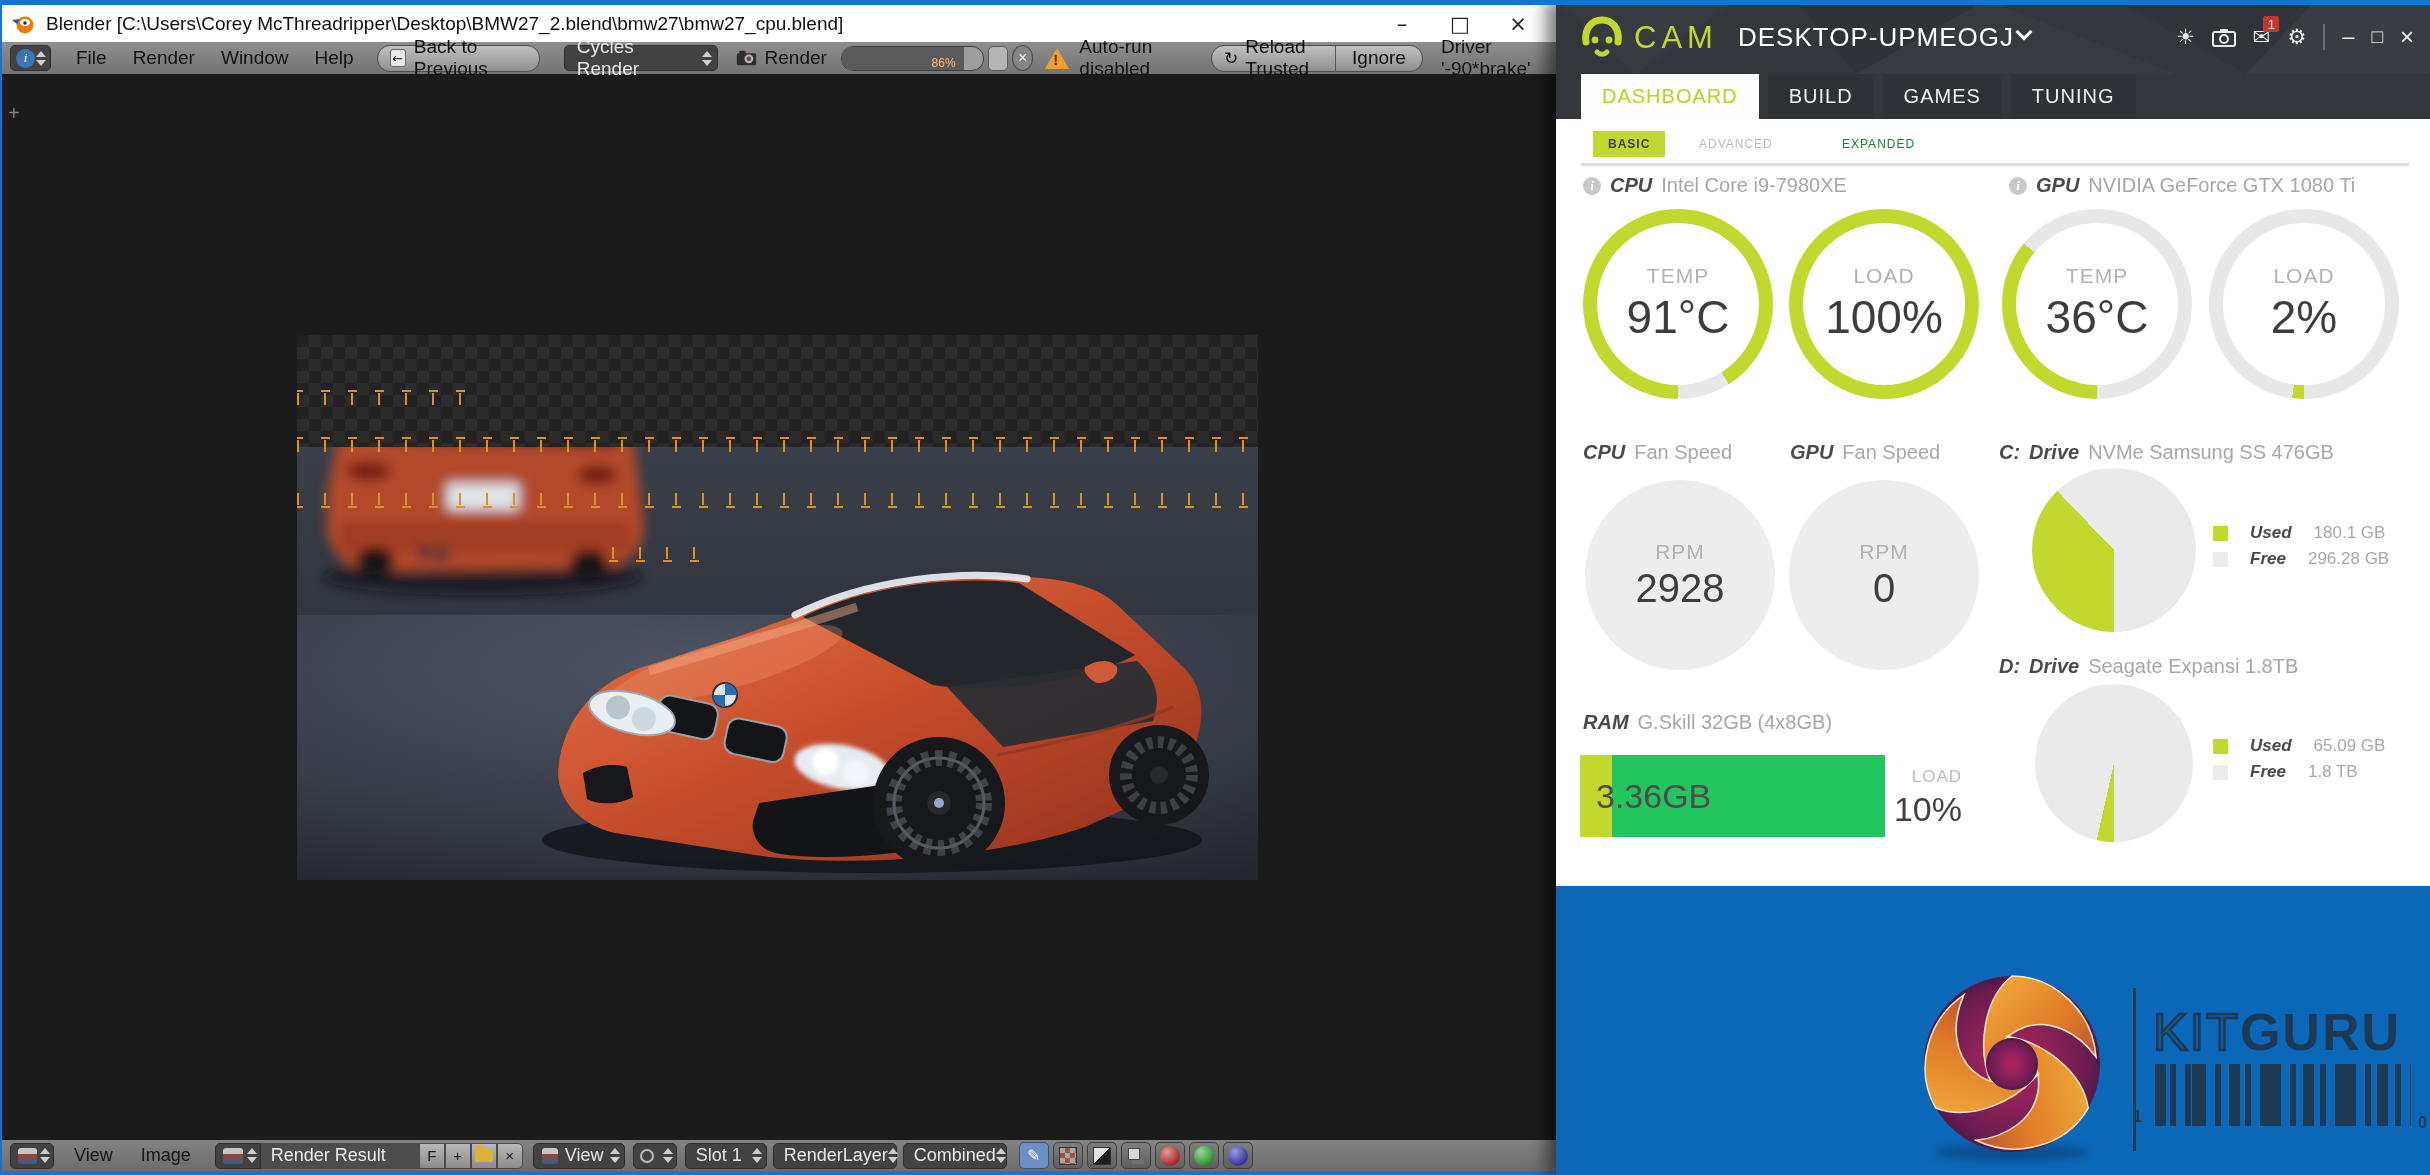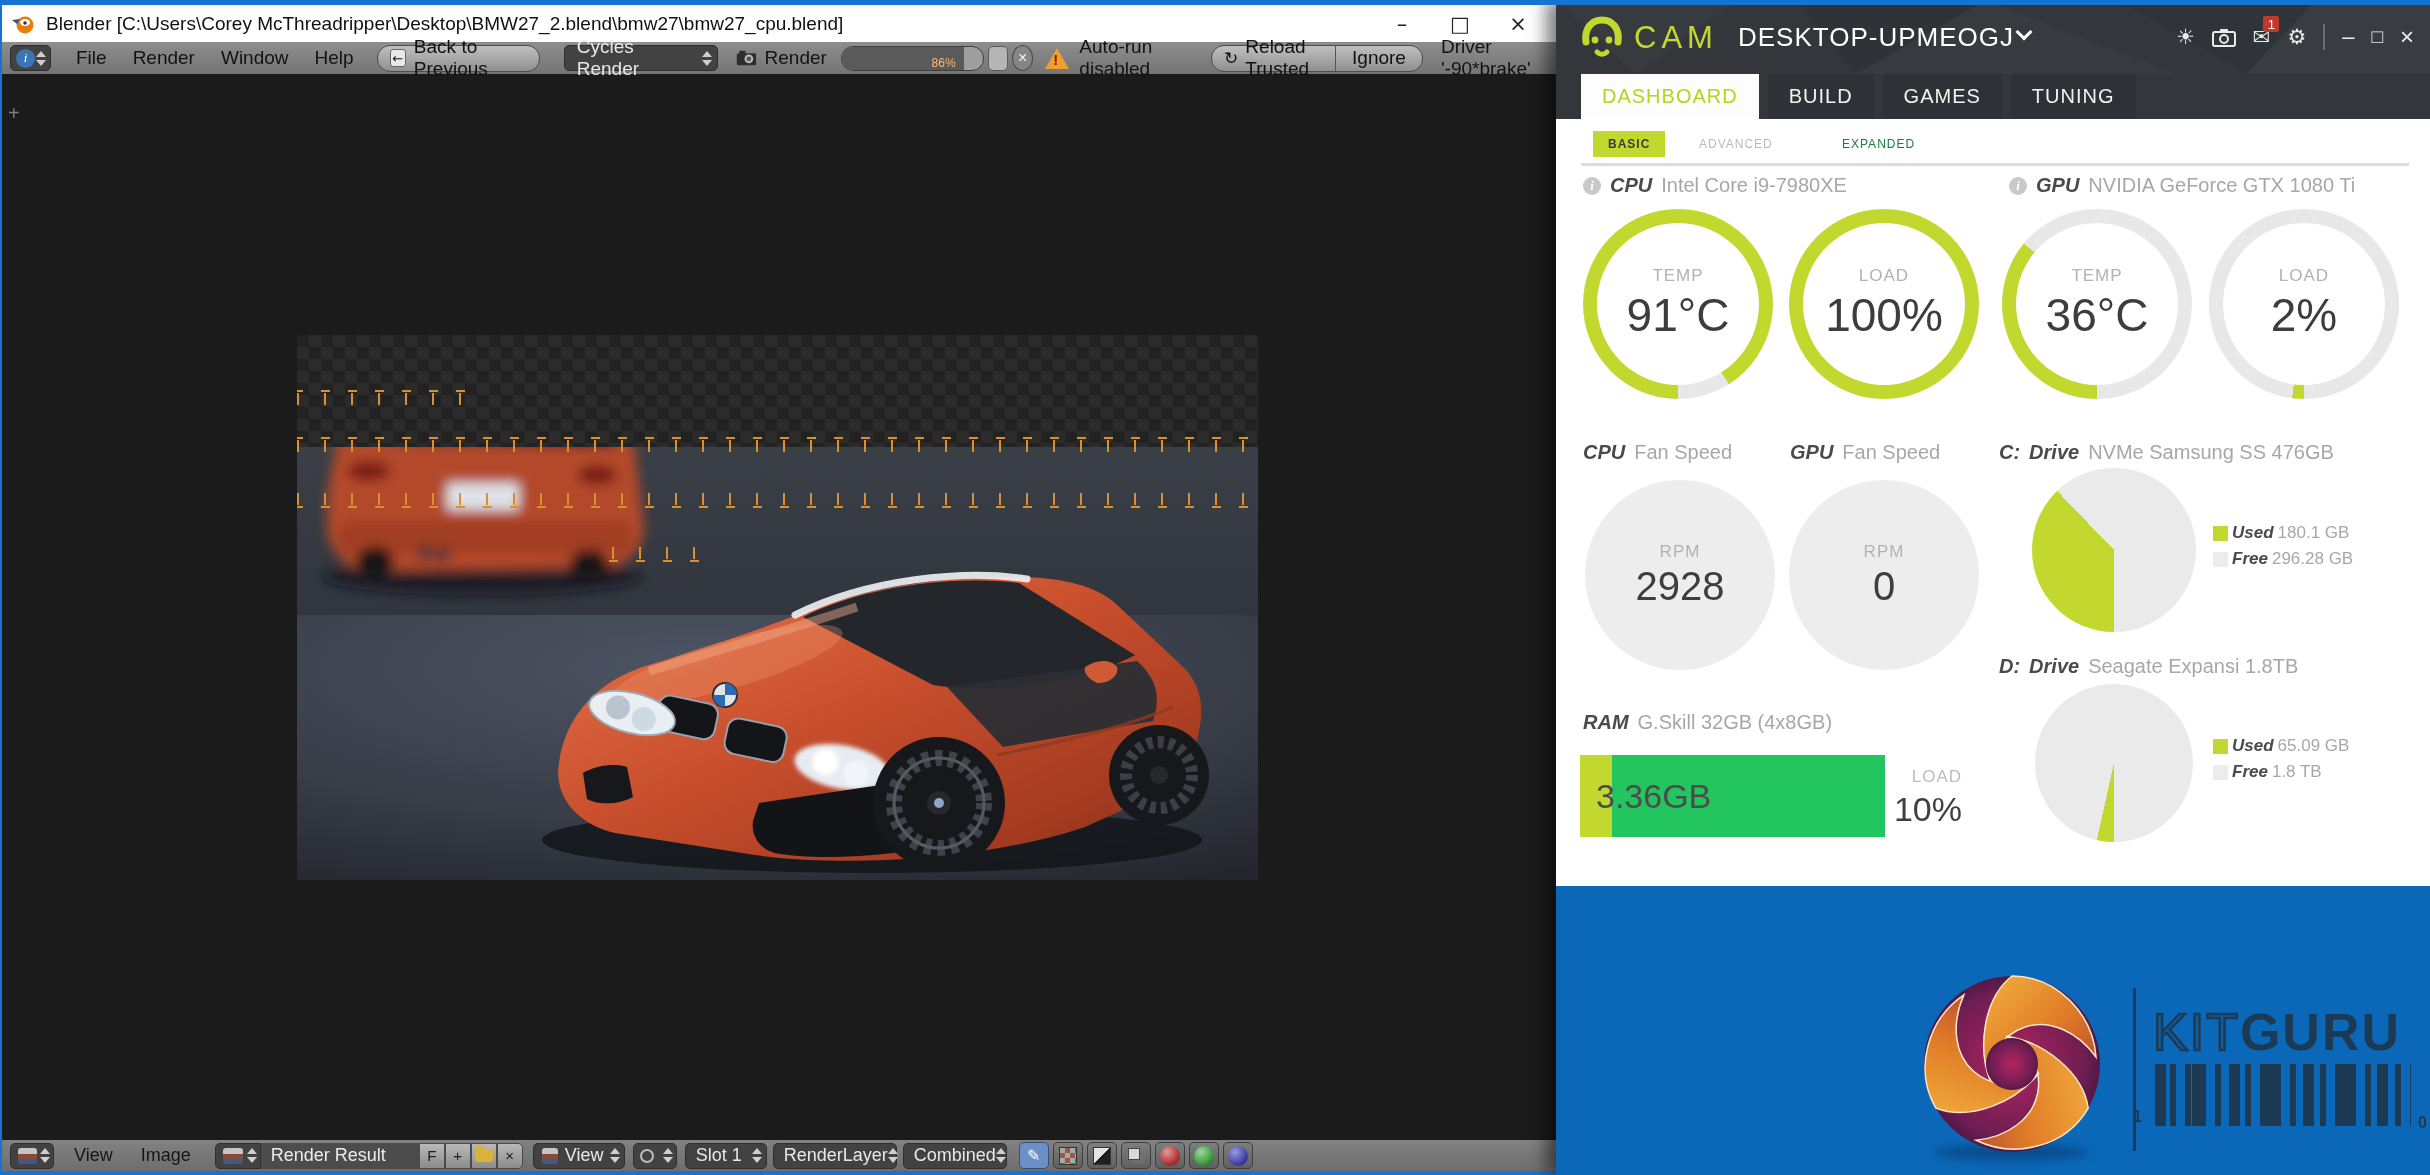--- a/index.html
+++ b/index.html
@@ -120,27 +120,27 @@
   .gray-label { color:#a7a7a7; }
   .bold-label { color:#4a4a4a; font-weight:bold;font-style:italic; }
   .hw-row { position:absolute; display:flex; align-items:center; gap:9px; font-size:20px; }
   .info-dot { width:18px; height:18px; border-radius:50%; background:#c9c9c9; color:#fff;
               font-size:13px; font-weight:bold; display:flex; align-items:center; justify-content:center;
               font-family:"Liberation Serif",serif; font-style:italic; }
   .ring { position:absolute; width:190px; height:190px; border-radius:50%; }
   .ring .inner { position:absolute; left:14px; top:14px; width:162px; height:162px;
                  border-radius:50%; background:#fff; display:flex; flex-direction:column;
                  align-items:center; justify-content:center; }
-  .dial-label { font-size:17px; color:#b2b2b2; letter-spacing:1px; }
+  .dial-label { font-size:21px; color:#b2b2b2; letter-spacing:1px; }
   .dial-value { font-size:46px; color:#3d3d3d; margin-top:2px; }
   .fan-circle { position:absolute; width:190px; height:190px; border-radius:50%; background:#ededed;
                 display:flex; flex-direction:column; align-items:center; justify-content:center; }
   .fan-value { font-size:40px; color:#3e3e3e; font-weight:500; margin-top:2px; }
   .pie { position:absolute; border-radius:50%; }
-  .legend-row { position:absolute; display:flex; align-items:center; gap:4px; font-size:17px; }
+  .legend-row { position:absolute; display:flex; align-items:center; gap:22px; font-size:17px; }
   .legend-sq { width:15px; height:15px; }
   .ram-bar { position:absolute; left:24px; top:636px; width:305px; height:82px; background:#22c55e; }
   .ram-fill { position:absolute; left:0; top:0; height:82px; background:#c3d82f; }
   .ram-value { position:absolute; left:16px; top:0; height:82px; display:flex; align-items:center;
                font-size:34px; color:#4c4c4c; }
   .load-block { position:absolute; left:322px; top:648px; width:84px; text-align:right; }
   .load-lbl { font-size:17px; color:#bcbcbc; letter-spacing:1px; }
   .load-val { font-size:34px; color:#404040; margin-top:3px; }
 
   .cam-footer { left:0; top:886px; width:874px; height:289px; background:#0b68b8; overflow:hidden; }

